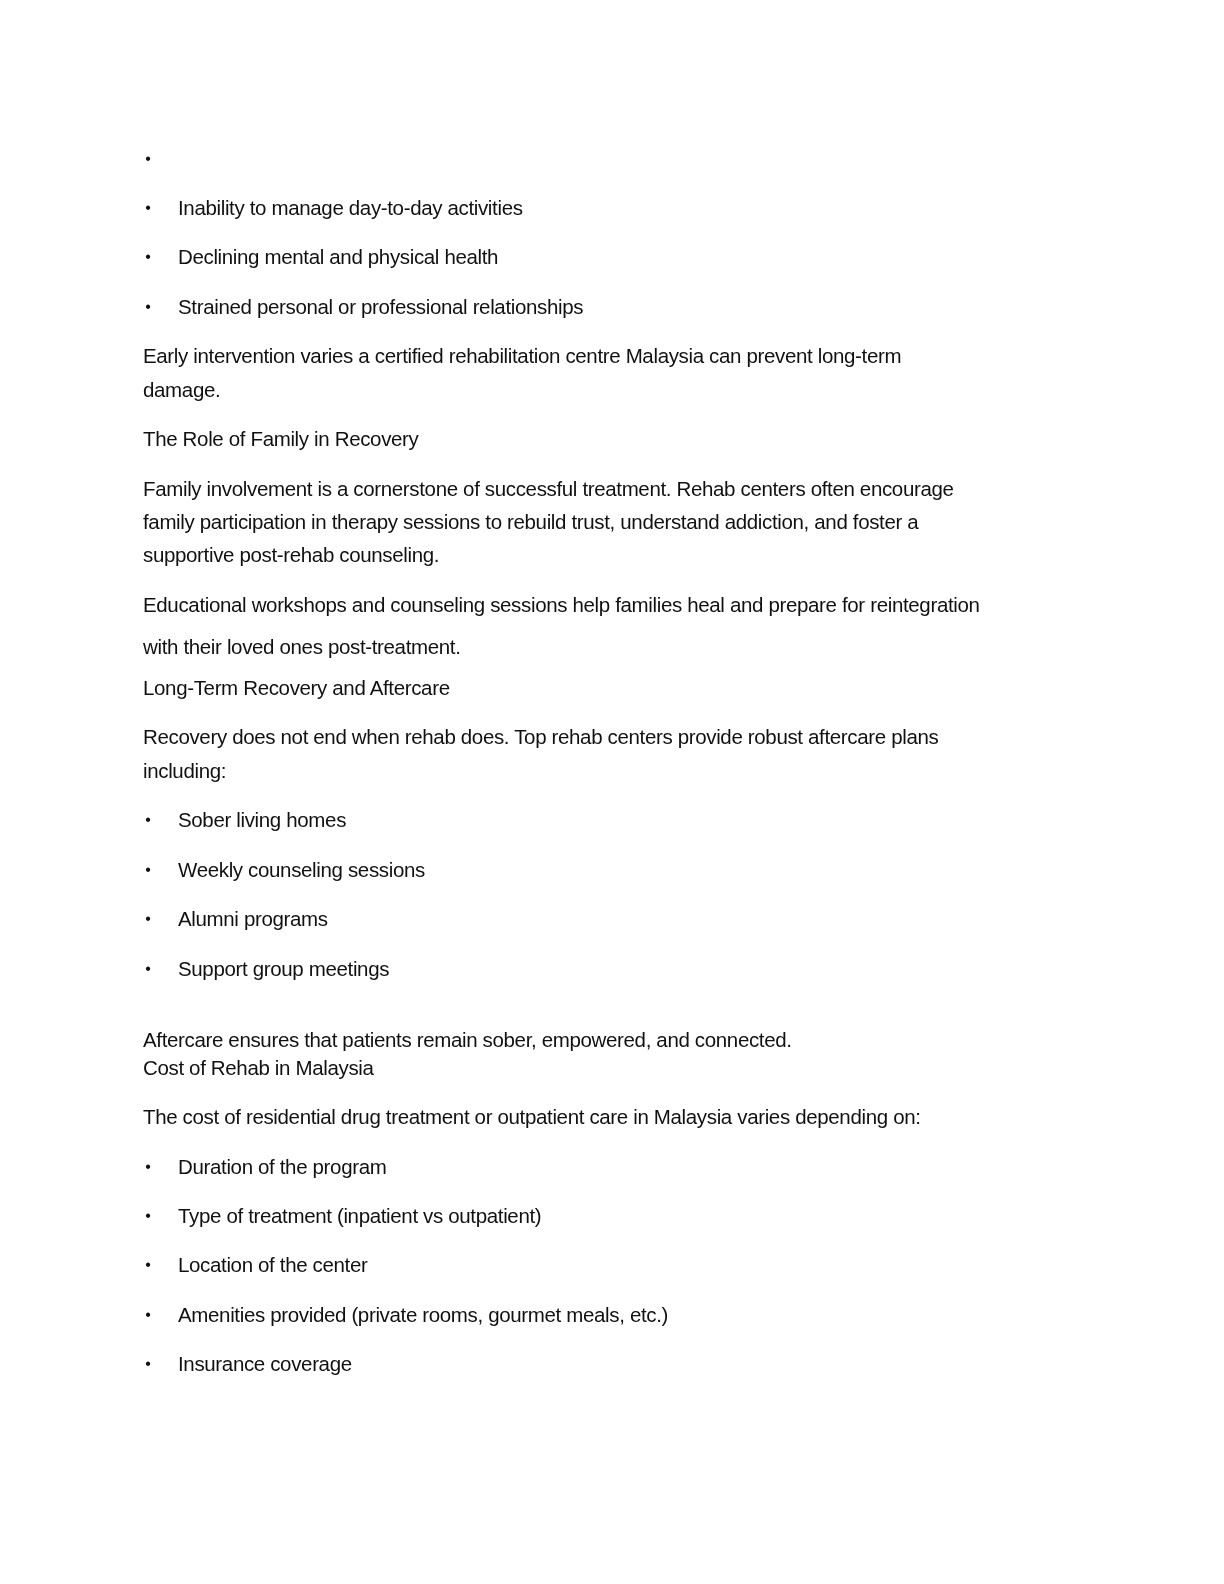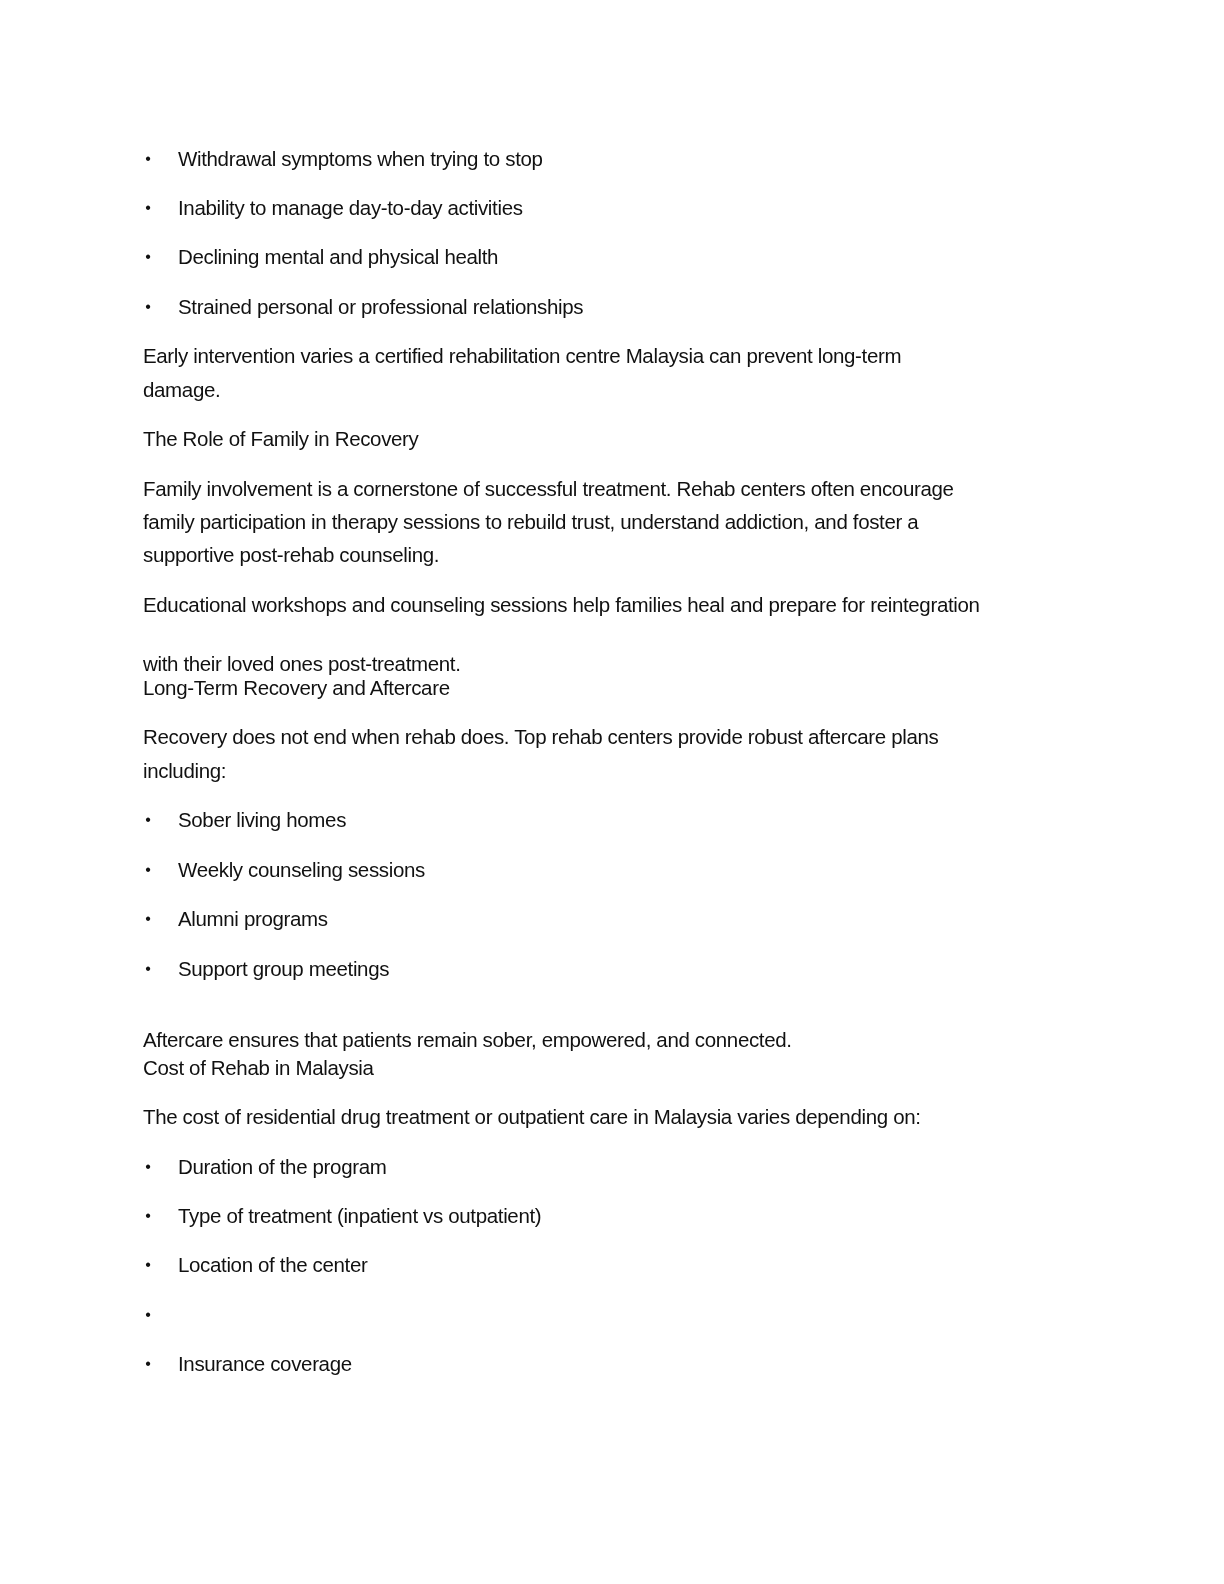--- a/index.html
+++ b/index.html
@@ -10,52 +10,52 @@
     .li { left: 35px; }
     .bul { position: absolute; left: -35px; top: 0; width: 10px; text-align: center; font-size: 16px; }
     .h { font-weight: normal; }
     b { font-weight: normal; }
   </style>
 </head>
 <body>
 
 <div class="page">
 
-  <div class="blk li" style="top:2px"><span class="bul">•</span><span>Withdrawal symptoms when trying to stop</span></div>
+  <div class="blk li" style="top:2px"><span class="bul">•</span></div>
   <div class="blk li" style="top:51px"><span class="bul">•</span><span>Inability to manage day-to-day activities</span></div>
   <div class="blk li" style="top:100px"><span class="bul">•</span><span>Declining mental and physical health</span></div>
   <div class="blk li" style="top:150px"><span class="bul">•</span><span>Strained personal or professional relationships</span></div>
 
   <div class="blk" style="top:199px"><span>Early intervention varies a certified </span><b>rehabilitation centre Malaysia</b><span> can prevent long-term</span></div>
   <div class="blk" style="top:233px">damage.</div>
 
   <div class="blk h" style="top:282px">The Role of Family in Recovery</div>
 
   <div class="blk" style="top:332px">Family involvement is a cornerstone of successful treatment. Rehab centers often encourage</div>
   <div class="blk" style="top:365px">family participation in therapy sessions to rebuild trust, understand addiction, and foster a</div>
   <div class="blk" style="top:398px">supportive post-rehab counseling.</div>
 
   <div class="blk" style="top:448px">Educational workshops and counseling sessions help families heal and prepare for reintegration</div>
-  <div class="blk" style="top:507px">with their loved ones post-treatment.</div>
+  <div class="blk" style="top:490px">with their loved ones post-treatment.</div>
 
   <div class="blk h" style="top:531px">Long-Term Recovery and Aftercare</div>
 
   <div class="blk" style="top:580px"><span>Recovery does not end when rehab does. Top </span><b>rehab centers</b><span> provide robust aftercare plans</span></div>
   <div class="blk" style="top:614px">including:</div>
 
   <div class="blk li" style="top:663px"><span class="bul">•</span><span>Sober living homes</span></div>
   <div class="blk li" style="top:713px"><span class="bul">•</span><span>Weekly counseling sessions</span></div>
   <div class="blk li" style="top:762px"><span class="bul">•</span><span>Alumni programs</span></div>
   <div class="blk li" style="top:812px"><span class="bul">•</span><span>Support group meetings</span></div>
 
   <div class="blk" style="top:883px">Aftercare ensures that patients remain sober, empowered, and connected.</div>
 
   <div class="blk h" style="top:911px">Cost of Rehab in Malaysia</div>
 
   <div class="blk" style="top:960px"><span>The cost of </span><b>residential drug treatment</b><span> or outpatient care in Malaysia varies depending on:</span></div>
 
   <div class="blk li" style="top:1010px"><span class="bul">•</span><span>Duration of the program</span></div>
   <div class="blk li" style="top:1059px"><span class="bul">•</span><span>Type of treatment (inpatient vs outpatient)</span></div>
   <div class="blk li" style="top:1108px"><span class="bul">•</span><span>Location of the center</span></div>
-  <div class="blk li" style="top:1158px"><span class="bul">•</span></div>
+  <div class="blk li" style="top:1158px"><span class="bul">•</span><span>Amenities provided (private rooms, gourmet meals, etc.)</span></div>
   <div class="blk li" style="top:1207px"><span class="bul">•</span><span>Insurance coverage</span></div>
 
 </div>
 
 </body></html>

